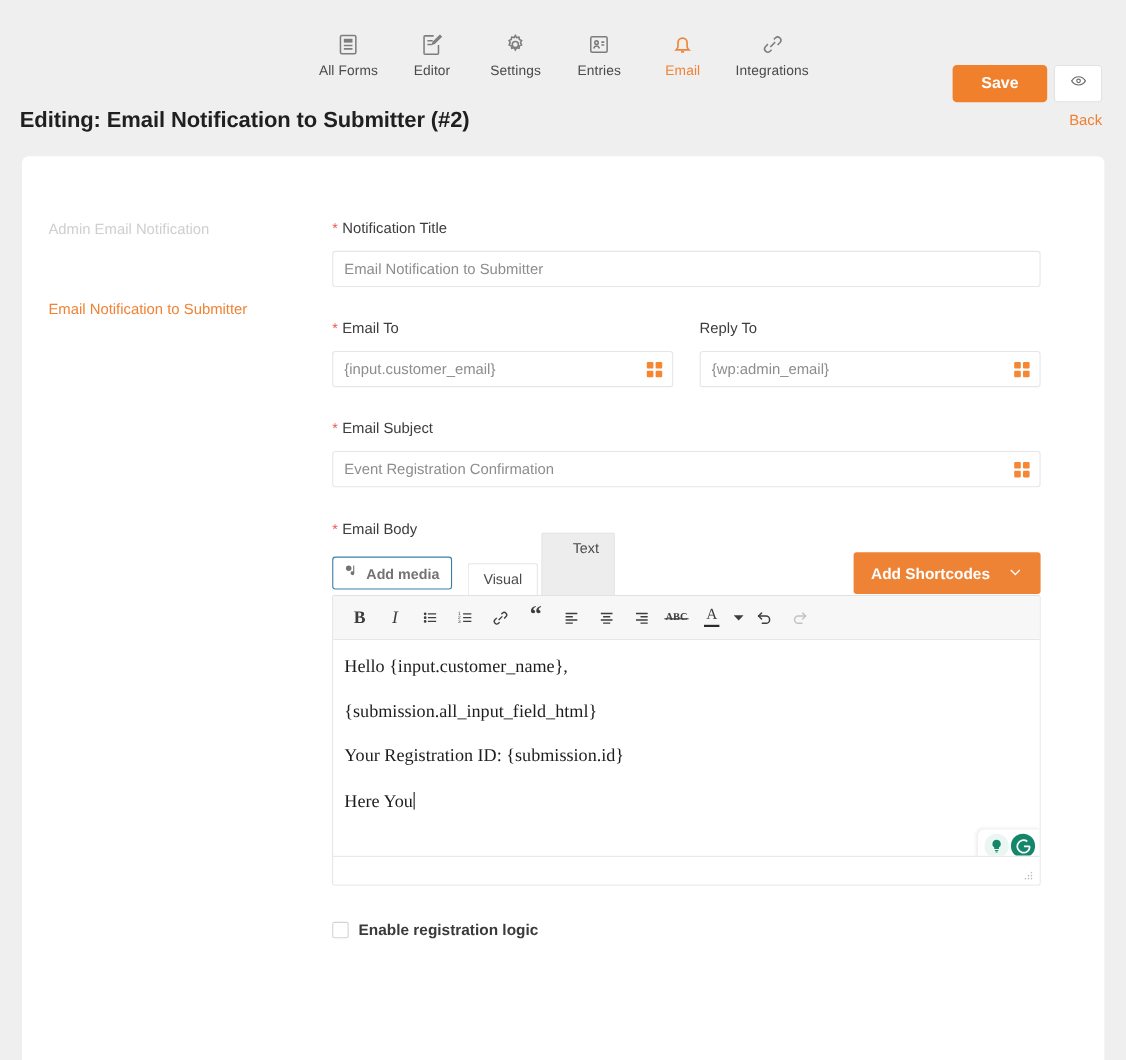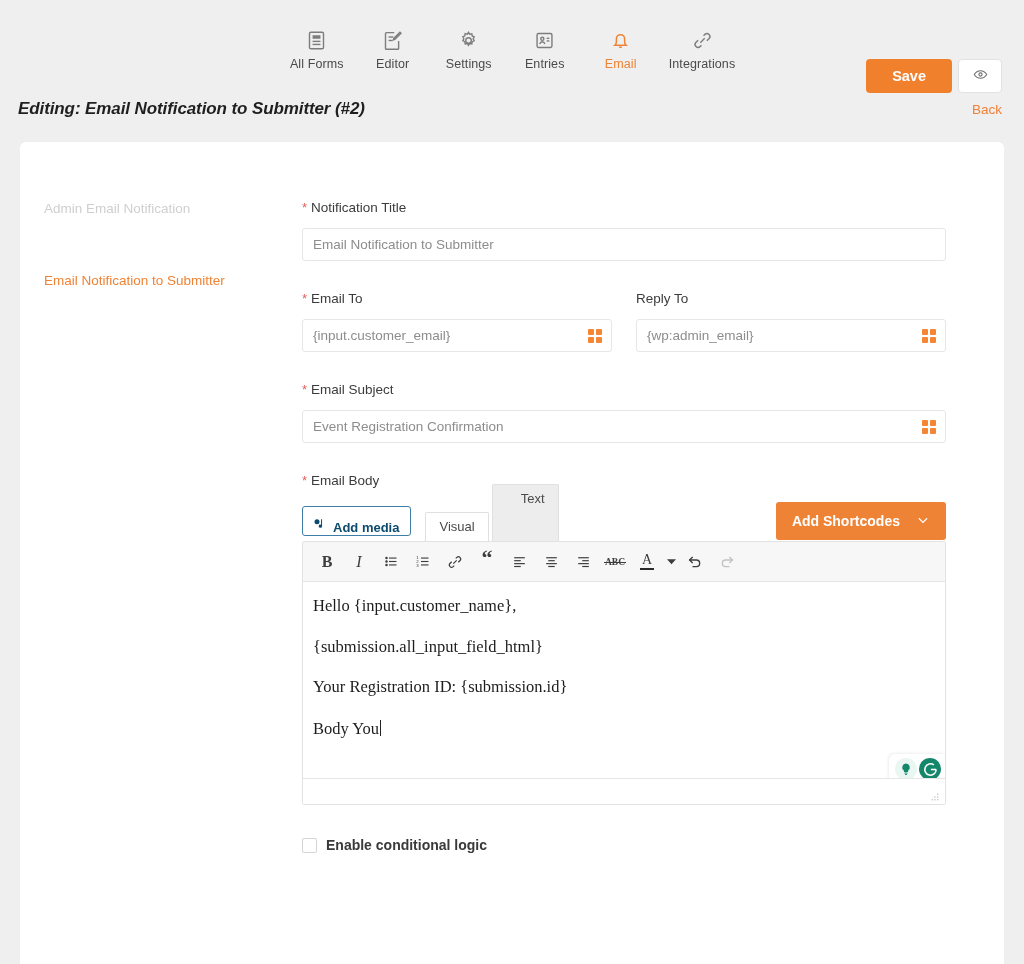--- a/index.html
+++ b/index.html
@@ -83,25 +83,24 @@
 
   
   .page-head {
     height: 66px;
     padding: 0 22px 0 18px;
     display: flex;
     align-items: center;
     justify-content: space-between;
   }
   .page-title {
-    font-size: 17px;
+    font-size: 20px;
     font-weight: bold;
     color: #1f1f1f;
     letter-spacing: -.1px;
-    font-style: italic;
   }
   .back-link {
     font-size: 13.5px;
     color: #f08033;
     text-decoration: none;
     cursor: pointer;
   }
 
   
   .card {
@@ -187,24 +186,24 @@
   .editor-bar {
     display: flex;
     align-items: center;
     gap: 0;
     margin-bottom: 0;
     position: relative;
     height: 40px;
   }
   .add-media {
     display: inline-flex;
-    align-items: flex-end;
+    align-items: center;
     gap: 6px;
     border: 1px solid #3c7ea8;
-    color: #0c4a6e;
+    color: #737373;
     background: #fff;
     border-radius: 3px;
     height: 30px;
     padding: 0 11px 0 9px;
     font-size: 13px;
     font-weight: bold;
     cursor: pointer;
   }
   .tabs-vt { display: flex; margin-left: 14px; align-self: flex-end; }
   .vt-tab {
@@ -636,21 +635,21 @@
               <path d="M20 9H10a5 5 0 0 0 0 10h5"></path>
               <polyline points="16,5 20,9 16,13"></polyline>
             </svg>
           </button>
         </div>
 
         <div class="editor-body">
           <p>Hello {input.customer_name},</p>
           <p>{submission.all_input_field_html}</p>
           <p>Your Registration ID: {submission.id}</p>
-          <p><span>Body You</span><span class="caret"></span></p>
+          <p><span>Here You</span><span class="caret"></span></p>
 
           <div class="grammarly">
             <span class="g-circle g-bulb">
               <svg width="14" height="14" viewBox="0 0 24 24" fill="#14876b">
                 <path d="M12 2.5a6.5 6.5 0 0 0-3.6 11.9V17h7.2v-2.6A6.5 6.5 0 0 0 12 2.5z"></path>
                 <rect x="9.2" y="18.2" width="5.6" height="1.7" rx="0.8"></rect>
                 <rect x="10.2" y="20.6" width="3.6" height="1.5" rx="0.7"></rect>
               </svg>
             </span>
             <span class="g-circle g-logo">
@@ -672,17 +671,17 @@
                 <circle cx="6.5" cy="8.5" r="0.8"></circle>
                 <circle cx="3.5" cy="8.5" r="0.8"></circle>
             </svg>
           </span>
         </div>
       </div>
     </div>
 
     <div class="cond-row">
       <span class="cbox"></span>
-      <span class="cond-label">Enable conditional logic</span>
+      <span class="cond-label">Enable registration logic</span>
     </div>
 
   </div>
 </div>
 
 </body></html>

